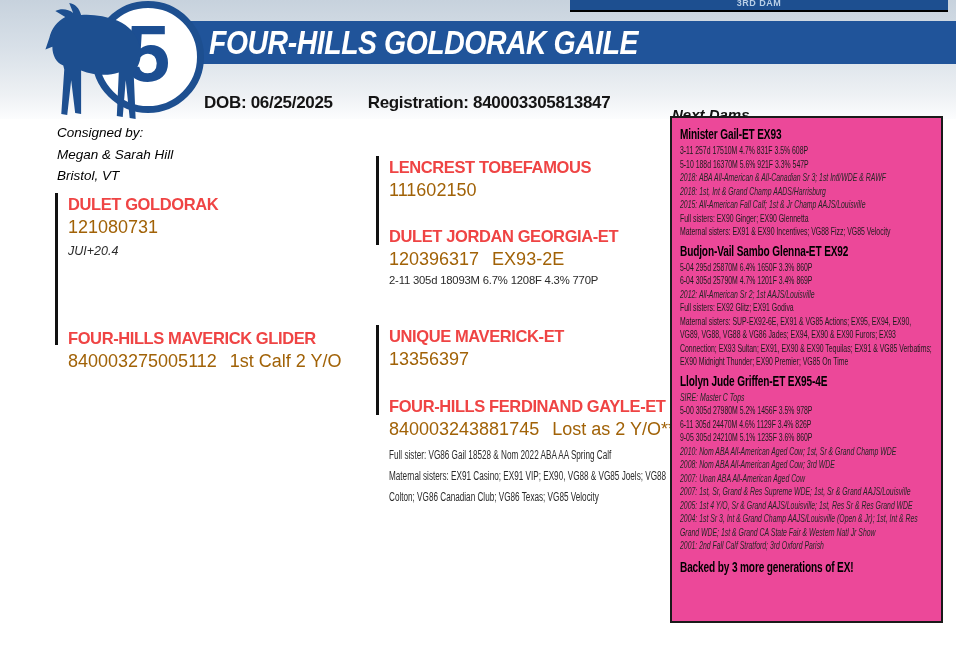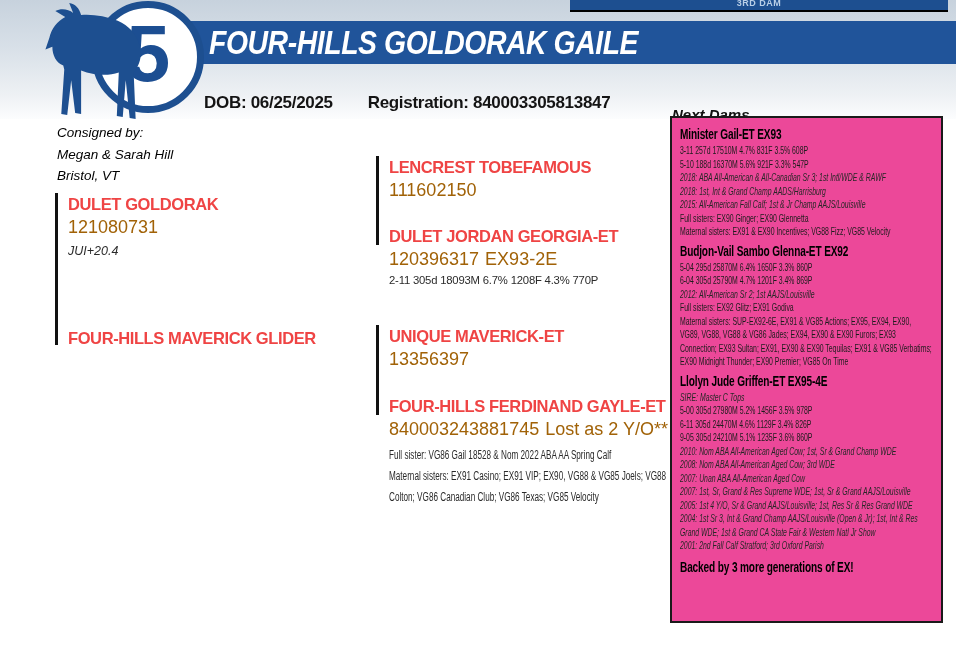--- a/index.html
+++ b/index.html
@@ -47,21 +47,21 @@
   
   .consignor { position:absolute; left:57px; top:122px; font-style:italic; font-size:13.5px; line-height:1.6; color:#000000; }
   
   .pbar { position:absolute; width:3px; background:#111111; }
   .bar-1 { left:55px;  top:193px; height:152px; }
   .bar-2 { left:376px; top:156px; height:89px; }
   .bar-3 { left:376px; top:325px; height:90px; }
   .ped { position:absolute; }
   .ped .pname { font-size:16.5px; font-weight:800; letter-spacing:-0.4px; color:#ef4444; white-space:nowrap; }
   .ped .preg  { font-size:18px; margin-top:3px; color:#a16207; white-space:nowrap; }
-  .ped .preg .tag { margin-left:6px; }
+  .ped .preg .tag { margin-left:13px; }
   .ped .pnote { font-size:12.5px; font-style:italic; margin-top:6px; color:#2b2b2b; }
   .ped .precord { font-size:11.3px; margin-top:4px; color:#2b2b2b; letter-spacing:-0.2px; white-space:nowrap; }
   .sisters { margin-top:5px; width:412px; transform:scaleX(0.68); transform-origin:0 0; }
   .sisters div { font-size:12px; line-height:1.75; color:#2a2a2a; }
   .blk-sire      { left:68px;  top:195px; }
   .blk-dam       { left:68px;  top:329px; }
   .blk-sire-sire { left:389px; top:158px; }
   .blk-sire-dam  { left:389px; top:227px; }
   .blk-dam-sire  { left:389px; top:327px; }
   .blk-dam-dam   { left:389px; top:397px; }
@@ -126,20 +126,23 @@
   <div class="pbar bar-3"></div>
 
   <div class="ped blk-sire">
     <div class="pname">DULET GOLDORAK</div>
     <div class="preg">121080731</div>
     <div class="pnote">JUI+20.4</div>
   </div>
 
   <div class="ped blk-dam">
     <div class="pname">FOUR-HILLS MAVERICK GLIDER</div>
+    <div class="preg">
+      <span>840003275005112</span><span class="tag">1st Calf 2 Y/O</span>
+    </div>
   </div>
 
   <div class="ped blk-sire-sire">
     <div class="pname">LENCREST TOBEFAMOUS</div>
     <div class="preg">111602150</div>
   </div>
 
   <div class="ped blk-sire-dam">
     <div class="pname">DULET JORDAN GEORGIA-ET</div>
     <div class="preg">

